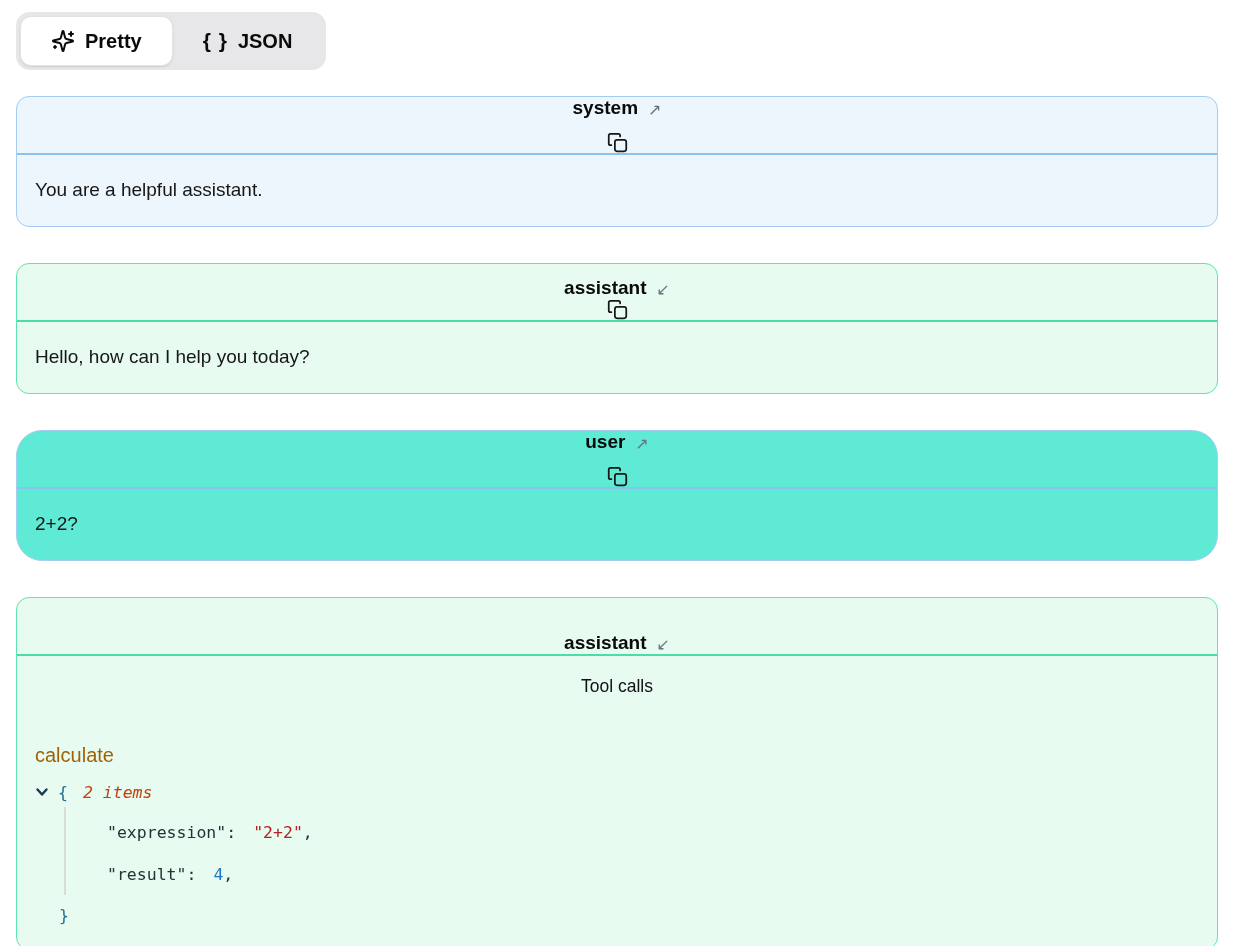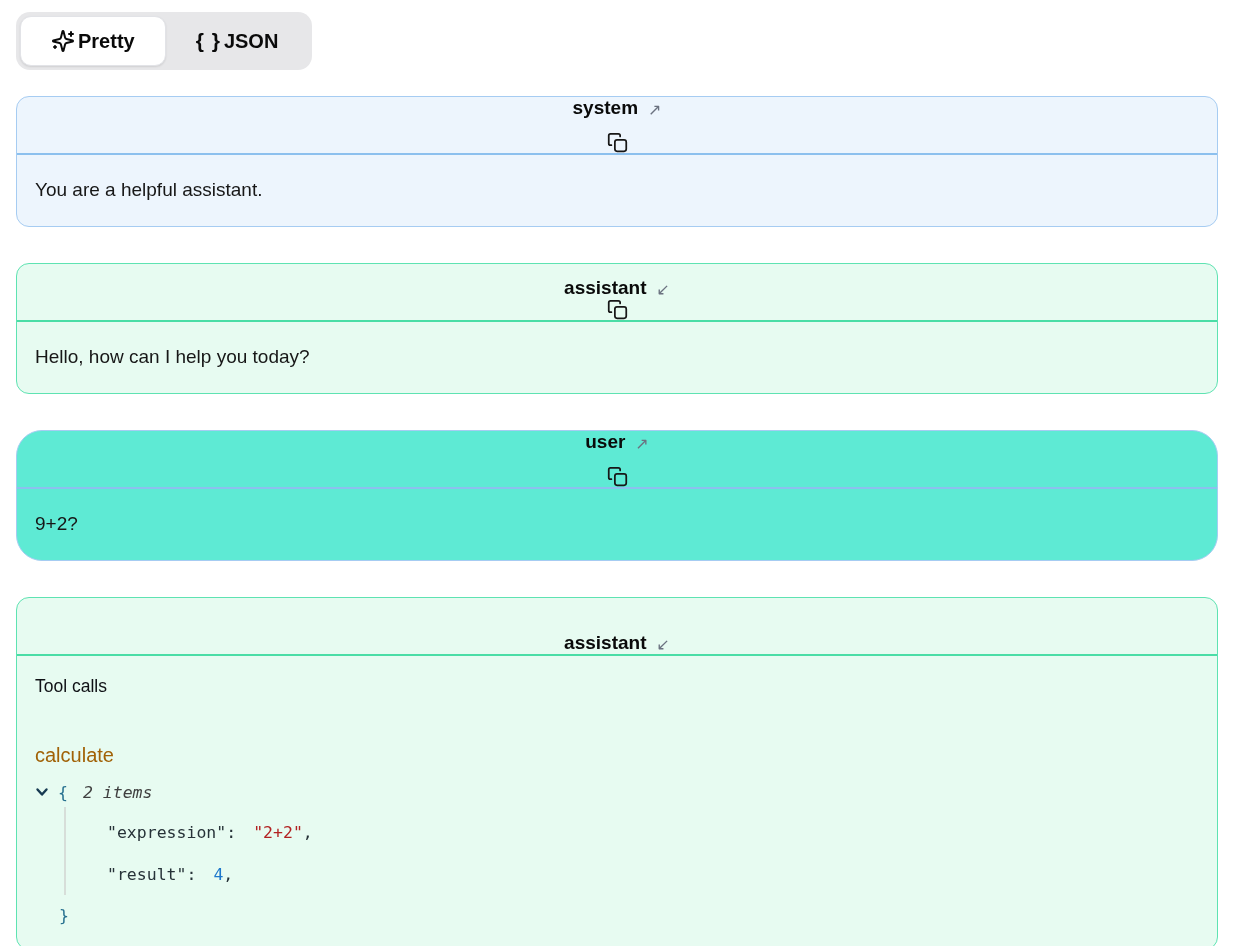--- a/index.html
+++ b/index.html
@@ -18,21 +18,21 @@
     display: inline-flex;
     align-items: stretch;
     background: #e7e7e9;
     border-radius: 14px;
     padding: 4px;
     height: 58px;
   }
   .seg {
     display: inline-flex;
     align-items: center;
-    gap: 3px;
+    gap: 10px;
     border: none;
     background: transparent;
     font-family: "Liberation Sans", sans-serif;
     font-size: 20px;
     font-weight: 600;
     color: #0a0a0a;
     padding: 0 30px;
     border-radius: 11px;
     cursor: pointer;
   }
@@ -103,20 +103,21 @@
     color: #171717;
   }
 
   
   .tool-body { padding: 17px 18px 14px 18px; }
   .tool-title {
     font-size: 17.5px;
     font-weight: 500;
     color: #0f1115;
     margin-bottom: 23px;
+    text-align: center;
   }
   .tool-name {
     font-size: 20px;
     font-weight: 500;
     color: #a16207;
     margin-bottom: 4px;
     margin-top: 42px;
   }
 
   
@@ -130,21 +131,21 @@
     display: inline-flex;
     align-items: center;
     width: 16px;
     cursor: pointer;
     color: #173a52;
   }
   .jbrace { color: #26708f; }
   .root-row .jbrace { margin-left: 7px; }
   .jitems {
     font-style: italic;
-    color: #404040;
+    color: #c2410c;
     margin-left: 15px;
   }
   .tree-children { position: relative; }
   .tree-children::before {
     content: "";
     position: absolute;
     left: 29px;
     top: -4px;
     bottom: 0px;
     width: 1.5px;
@@ -224,21 +225,21 @@
       <span class="role">user</span>
       <span class="dir-arrow">↗</span>
     </div>
     <button class="copy-btn">
       <svg width="21" height="21" viewBox="0 0 24 24" fill="none" stroke="currentColor" stroke-width="2" stroke-linecap="round" stroke-linejoin="round">
         <rect x="9" y="9" width="13" height="13" rx="2.5"></rect>
         <path d="M5 15H4a2 2 0 0 1-2-2V4a2 2 0 0 1 2-2h9a2 2 0 0 1 2 2v1"></path>
       </svg>
     </button>
   </header>
-  <div class="card-body">9+2?</div>
+  <div class="card-body">2+2?</div>
 </section>
 
 
 <section class="card green">
   <header class="card-header">
     <div class="role-wrap">
       <span class="role">assistant</span>
       <span class="dir-arrow">↙</span>
     </div>
   </header>

